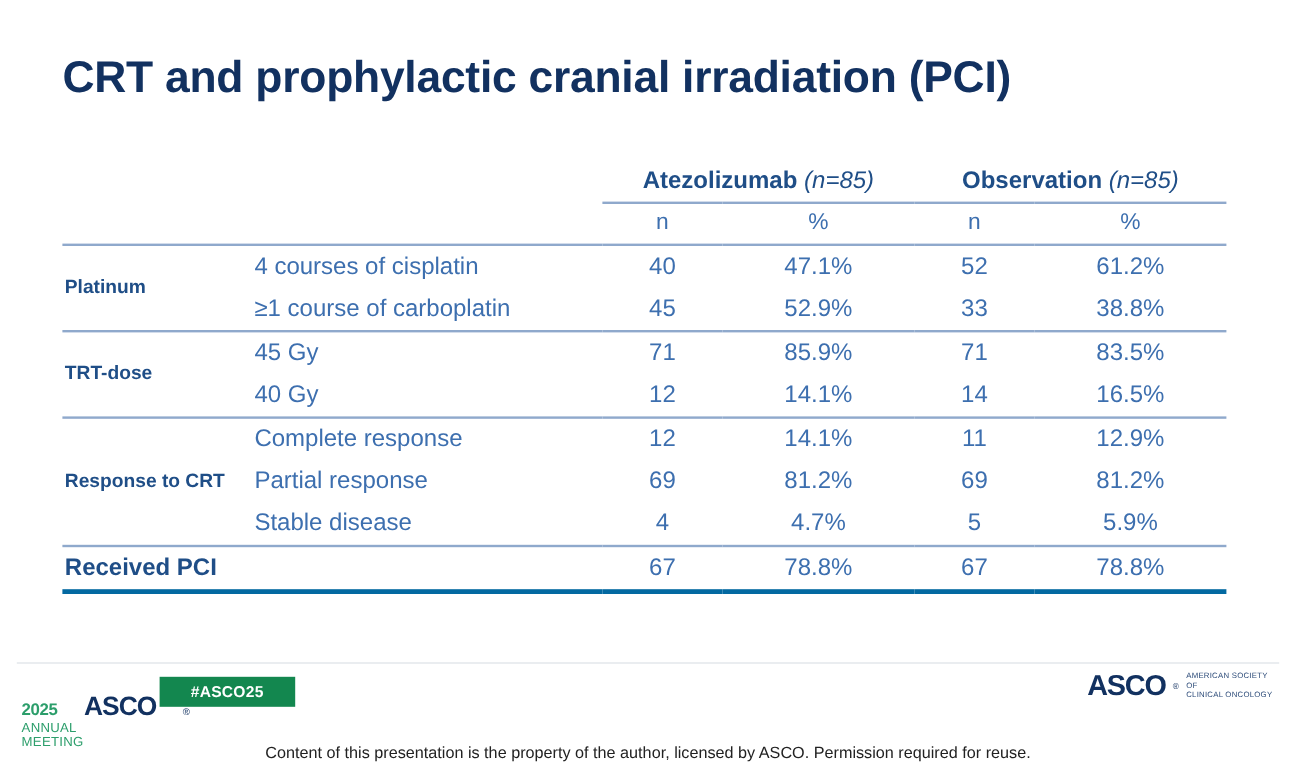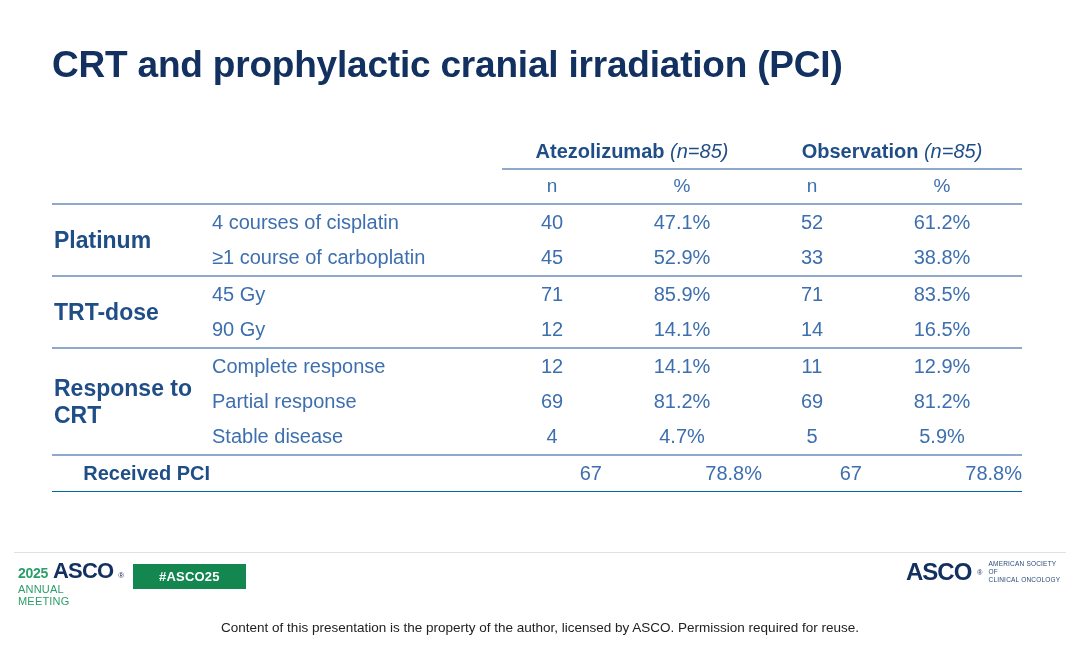--- a/index.html
+++ b/index.html
@@ -37,50 +37,50 @@
   .spacer-col{border-bottom:none !important;}
 
   .subhdr{
     font-size:19px;color:#3D6FAF;text-align:center;
     padding:5px 0 6px 0;font-weight:normal;
   }
   .subhdr-row td{border-bottom:2px solid #8FA9CC;}
   .subhdr-row td.blank{border-bottom:2px solid #8FA9CC;}
 
   td.grp{
-    font-size:23px;font-weight:bold;color:#1F4E87;
+    font-size:16px;font-weight:bold;color:#1F4E87;
     text-align:left;padding:6px 0 6px 2px;vertical-align:middle;
   }
   td.lbl{
     font-size:20px;color:#3D6FAF;
     text-align:left;padding:6px 0 6px 2px;vertical-align:middle;
   }
   td.num{
     font-size:20px;color:#3D6FAF;text-align:center;
     padding:6px 0 6px 0;vertical-align:middle;
   }
   tr.sec-start td{border-top:2px solid #8FA9CC;}
   tr.last-row td{border-bottom:2px solid #8FA9CC;}
   tr.pci td{
-    border-top:2px solid #8FA9CC;border-bottom:1px solid #0369a1;text-align:right;
+    border-top:2px solid #8FA9CC;border-bottom:4px solid #0369a1;
   }
   tr.pci td.grp{font-size:20px;font-weight:bold;color:#1F4E87;}
 
   
   .footer-rule{
     position:absolute;left:14px;top:552px;width:1052px;height:1px;
     background:#DDE1E6;
   }
   .footer{
     position:absolute;left:0;top:556px;width:1080px;height:55px;
   }
   .asco-meeting{
     position:absolute;left:18px;top:4px;width:100px;
   }
-  .am-row1{display:flex;align-items:baseline;gap:5px;}
+  .am-row1{display:flex;align-items:baseline;gap:22px;margin-top:18px;}
   .am-year{font-size:14px;font-weight:bold;color:#2C9E6B;letter-spacing:-0.3px;}
   .am-asco{font-size:22px;font-weight:bold;color:#123160;letter-spacing:-0.8px;line-height:1;}
   .am-reg{font-size:8px;color:#123160;vertical-align:super;}
   .am-row2{font-size:11px;color:#2C9E6B;letter-spacing:0.2px;margin-top:1px;}
 
   .hash-badge{
     position:absolute;left:133px;top:8px;
     background:#13874F;color:#fff;font-size:13px;font-weight:bold;
     padding:5px 26px;letter-spacing:0.2px;
   }
@@ -169,21 +169,21 @@
 
         <tr class="sec-start">
           <td class="grp" rowspan="2">TRT-dose</td>
           <td class="lbl">45 Gy</td>
           <td class="num">71</td>
           <td class="num">85.9%</td>
           <td class="num">71</td>
           <td class="num">83.5%</td>
         </tr>
         <tr>
-          <td class="lbl">90 Gy</td>
+          <td class="lbl">40 Gy</td>
           <td class="num">12</td>
           <td class="num">14.1%</td>
           <td class="num">14</td>
           <td class="num">16.5%</td>
         </tr>
 
         <tr class="sec-start">
           <td class="grp" rowspan="3">Response to CRT</td>
           <td class="lbl">Complete response</td>
           <td class="num">12</td>

